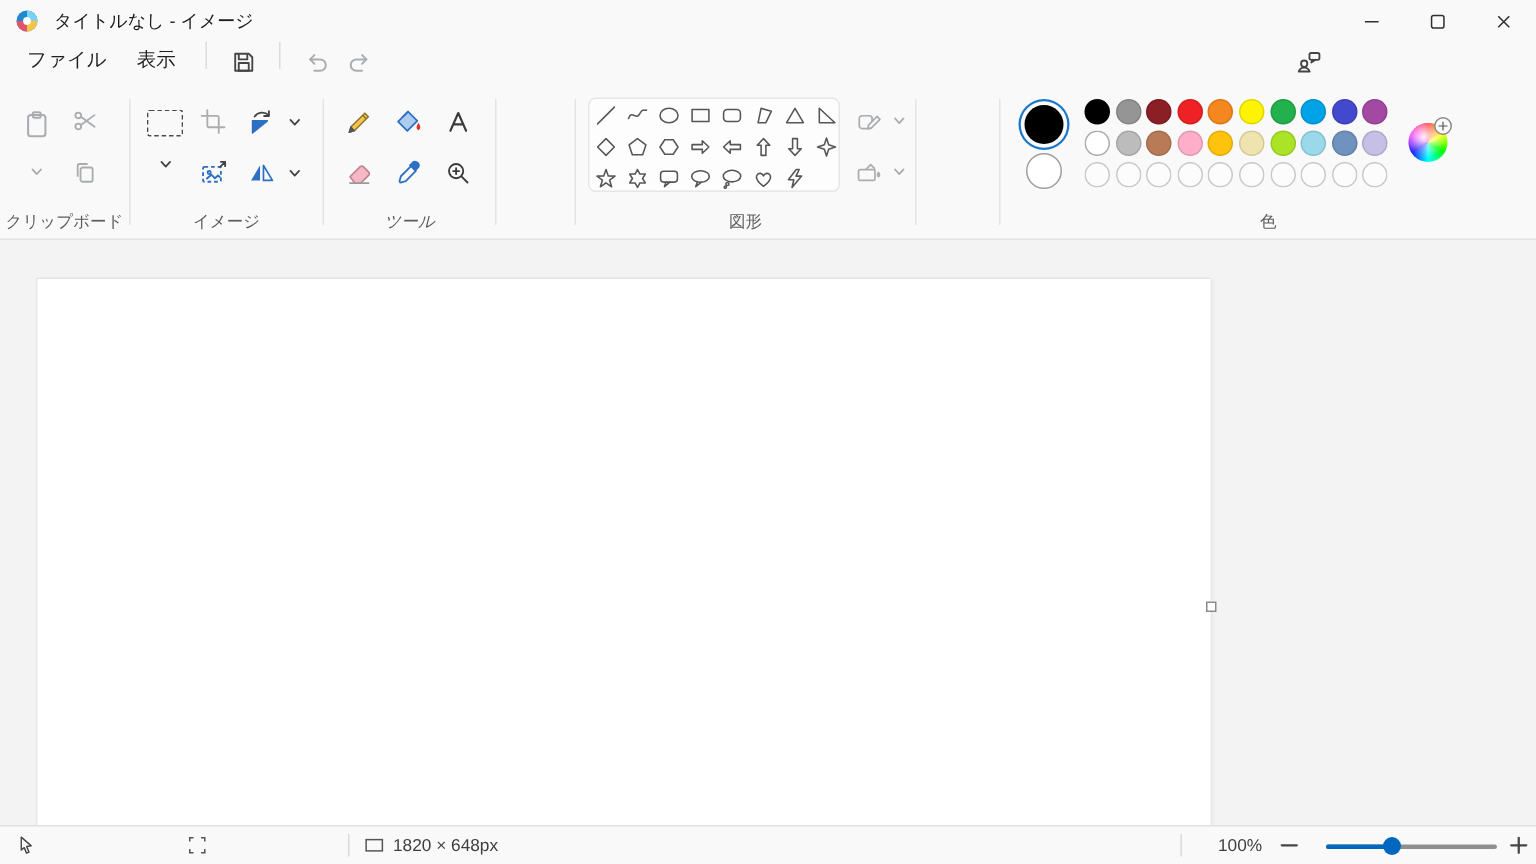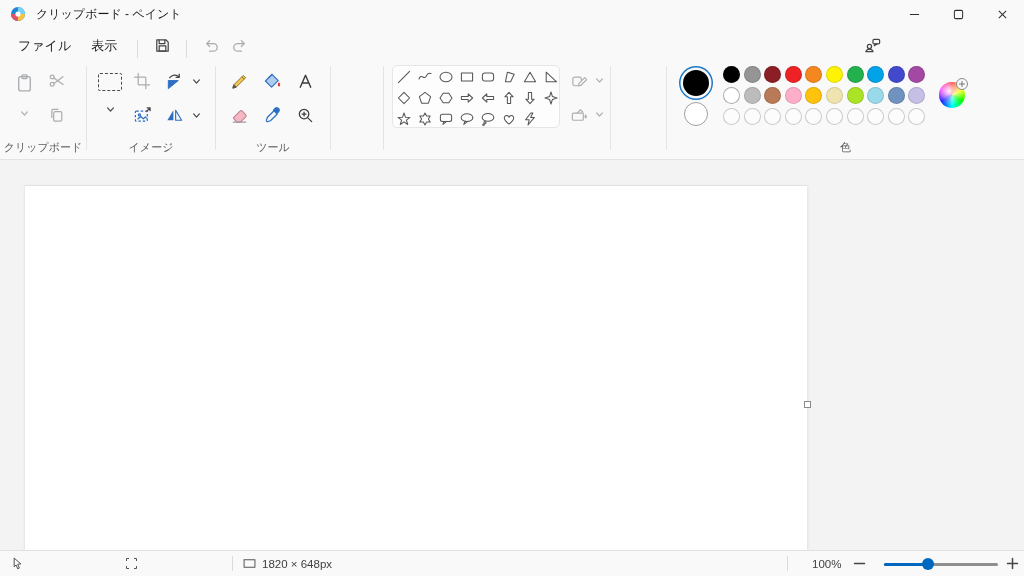--- a/index.html
+++ b/index.html
@@ -8,21 +8,21 @@
        -webkit-font-smoothing:antialiased;}
   
   .titlebar{position:absolute;left:0;top:0;width:1024px;height:28px;display:flex;align-items:center;}
   .app-logo{margin-left:10px;width:16px;height:16px;display:flex;}
   .app-logo svg{width:16px;height:16px;}
   .title-text{margin-left:10px;font-size:12px;color:#1b1b1b;}
   .win-controls{margin-left:auto;display:flex;height:28px;}
   .win-btn{width:44px;height:28px;display:flex;align-items:center;justify-content:center;color:#2f2f2f;}
   .win-btn svg{width:11px;height:11px;stroke-width:1.1;}
   
-  .menurow{position:absolute;left:0;top:28px;width:896px;height:30px;display:flex;align-items:flex-end;}
+  .menurow{position:absolute;left:0;top:28px;width:896px;height:30px;display:flex;align-items:flex-start;}
   .menu-item{font-size:13px;padding:3px 10px;border-radius:4px;color:#1f1f1f;}
   .menu-item:first-child{margin-left:8px;}
   .vsep{width:1px;height:18px;background:#dcdcdc;margin:0 10px;}
   .qat-btn{width:28px;height:26px;display:flex;align-items:center;justify-content:center;border-radius:4px;}
   .qat-btn svg{width:19px;height:19px;}
   .spacer{flex:1;}
   .fb{margin-right:10px;}
   .ic{color:#454545;}
   .dis{color:#aaadb0;}
   
@@ -93,21 +93,21 @@
   <div class="titlebar">
     <span class="app-logo">
         <svg viewBox="0 0 16 16">
           <circle cx="8" cy="8" r="7" fill="#1e88d2"></circle>
           <path d="M8 1 a7 7 0 0 1 7 7 L8 8 Z" fill="#7ad0f5"></path>
           <path d="M15 8 a7 7 0 0 1 -7 7 L8 8 Z" fill="#f6c344"></path>
           <path d="M8 15 a7 7 0 0 1 -7 -7 L8 8 Z" fill="#e2536b"></path>
           <circle cx="8" cy="8" r="2.6" fill="#fff"></circle>
         </svg>
       </span>
-    <span class="title-text">クリップボード - ペイント</span>
+    <span class="title-text">タイトルなし - イメージ</span>
     <div class="win-controls">
       <div class="win-btn">
           <svg viewBox="0 0 12 12" fill="none" stroke="currentColor">
             <path d="M1 6 H11"></path>
           </svg>
         </div>
       <div class="win-btn">
           <svg viewBox="0 0 12 12" fill="none" stroke="currentColor">
             <rect x="1.5" y="1.5" width="9" height="9" rx="1.5"></rect>
           </svg>
@@ -229,21 +229,21 @@
         </div>
       <div class="chev ic abs" style="left:102px;top:50px;">
           <svg viewBox="0 0 10 10" fill="none" stroke="currentColor" stroke-width="1.1" stroke-linecap="round" stroke-linejoin="round">
             <path d="M2.4 3.6 L5 6.4 L7.6 3.6"></path>
           </svg>
         </div>
       <div class="grp-label">イメージ</div>
     </div>
     <div class="grp-sep" style="left:215px;"></div>
 
-    <div class="grp" style="left:216px;width:114px;">
+    <div class="grp" style="left:216px;width:114px;font-style:italic;">
       <div class="btn sm-btn abs" style="left:10px;top:10px;">
           <svg viewBox="0 0 20 20">
             <path d="M3 17 L4.1 13.4 L13.9 3.6 L16.4 6.1 L6.6 15.9 Z" fill="#f3c64e" stroke="#8c7026" stroke-width="1" stroke-linejoin="round"></path>
             <path d="M3 17 L4.1 13.4 L6.6 15.9 Z" fill="#555" stroke="#555" stroke-linejoin="round"></path>
             <path d="M12.4 5.1 L14.9 7.6" stroke="#8c7026" stroke-width="1"></path>
           </svg>
         </div>
       <div class="btn sm-btn abs" style="left:43px;top:10px;">
           <svg viewBox="0 0 20 20">
             <path d="M9.5 2.5 L16 9 L9 16 L2.5 9.5 Z" fill="#aecdee" stroke="#2d6fc2" stroke-width="1.2" stroke-linejoin="round"></path>
@@ -419,20 +419,21 @@
             <rect x="2.5" y="8.5" width="11.5" height="7.5" rx="1"></rect>
             <path d="M7.5 8.5 L11 5 L14 8"></path>
             <path d="M16.5 10.5 q1.4 2.1 0 3 q-1.4 -0.9 0 -3 Z"></path>
           </svg>
         </div>
       <div class="chev dis abs" style="left:208px;top:49px;">
           <svg viewBox="0 0 10 10" fill="none" stroke="currentColor" stroke-width="1.1" stroke-linecap="round" stroke-linejoin="round">
             <path d="M2.4 3.6 L5 6.4 L7.6 3.6"></path>
           </svg>
         </div>
+      <div class="grp-label">図形</div>
     </div>
     <div class="grp-sep" style="left:610px;"></div>
 
     <div class="grp-sep" style="left:666px;"></div>
 
     <div class="grp" style="left:667px;width:357px;">
       <div class="swatch1 abs" style="left:16px;top:12px;"></div>
       <div class="swatch2 abs" style="left:17px;top:44px;"></div>
       <div id="palette-grid">
           <div class="pal-dot" style="background: rgb(0, 0, 0);"></div>

